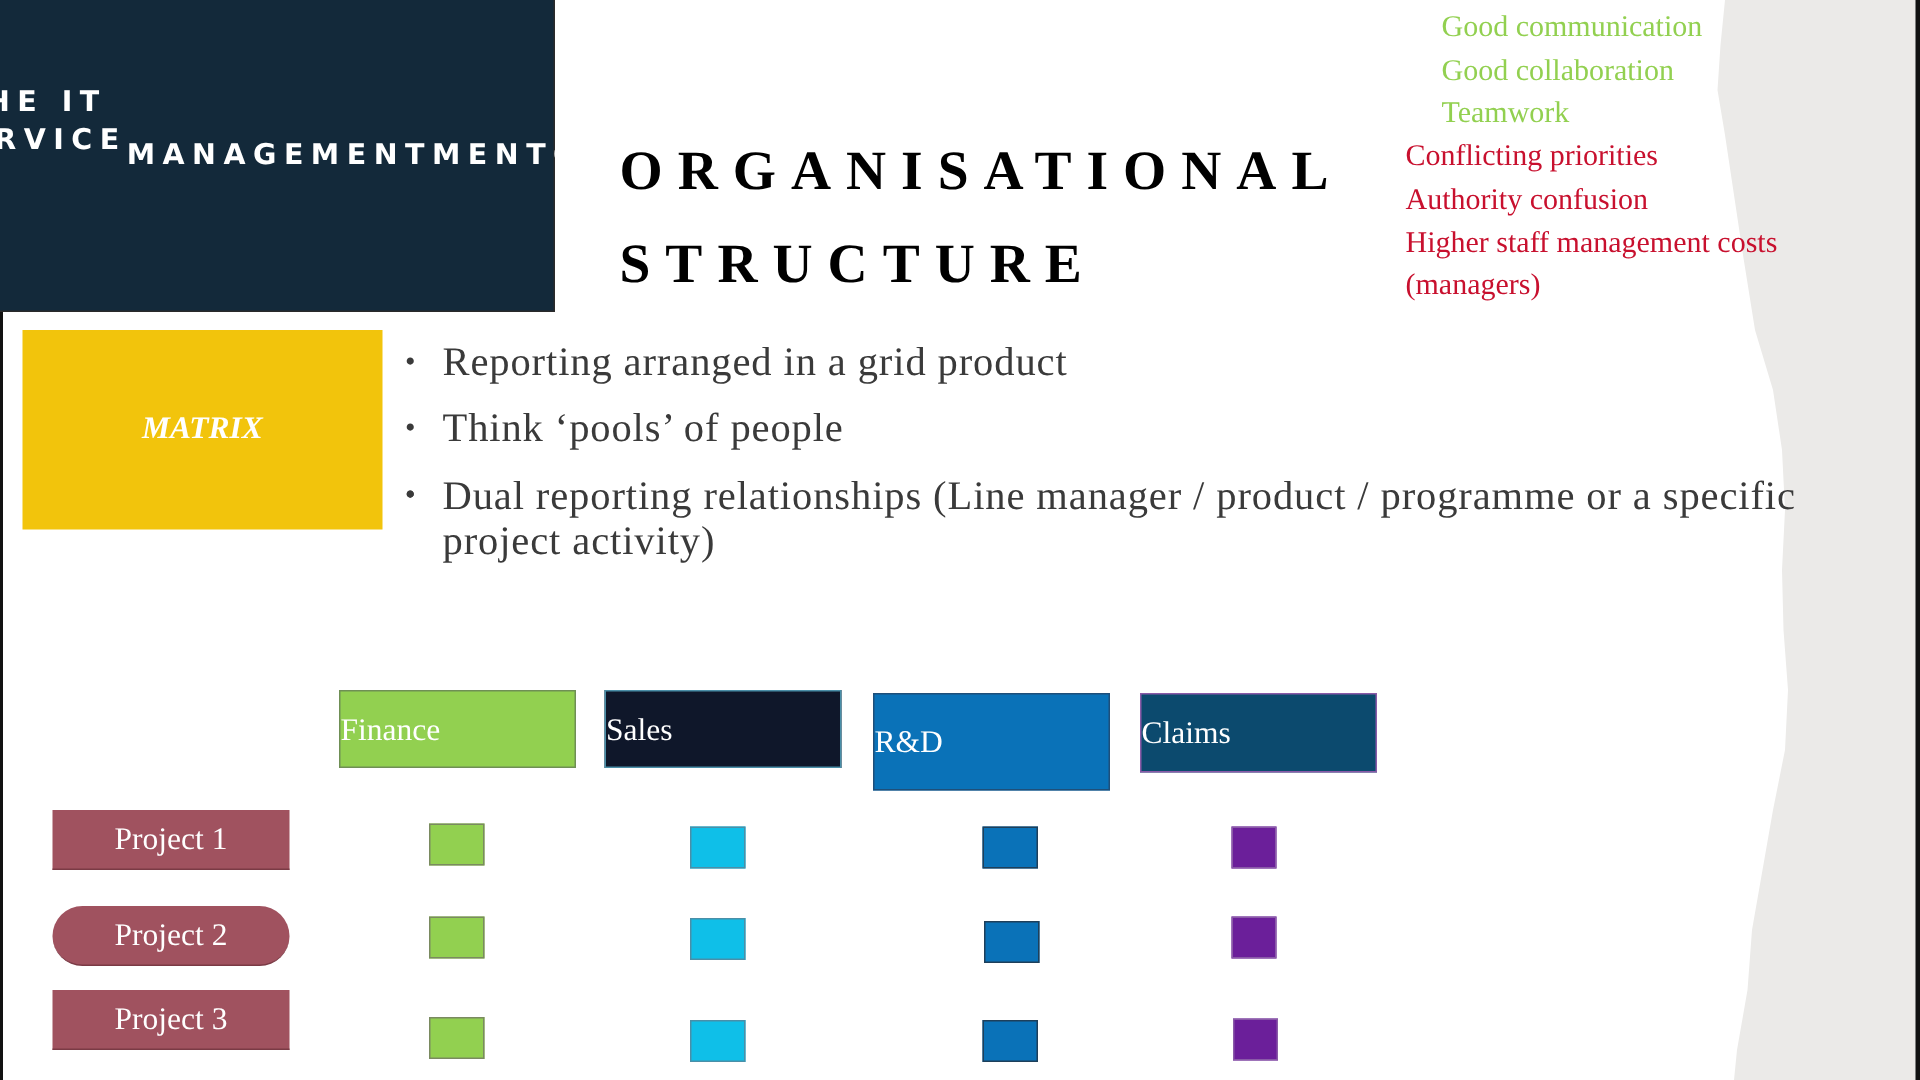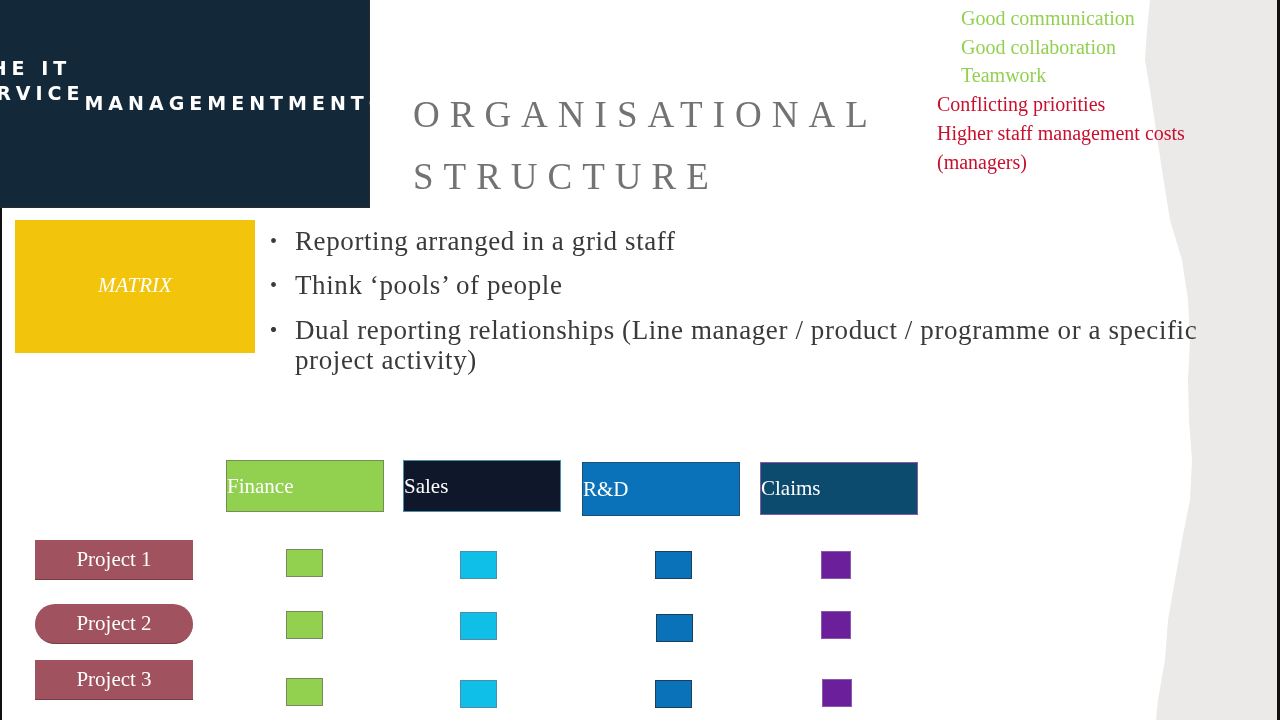--- a/index.html
+++ b/index.html
@@ -21,36 +21,36 @@
     .brand-line {
       font-family: "DejaVu Sans", sans-serif; font-weight: bold;
       color: #ffffff; font-size: 19px; letter-spacing: 5px; line-height: 25px;
       text-align: center; margin-top: -46px;
     }
     .brand-line + .brand-line { margin-top: 0; }
 
     .title {
       position: absolute; left: 413px; top: 84px;
       font-size: 37px; letter-spacing: 10px; line-height: 62px;
-      color: #737373; font-weight: normal;
+      color: #000000; font-weight: bold;
     }
 
     .pros-cons {
       position: absolute; left: 937px; top: 4px;
       font-size: 20px; line-height: 28.7px;
     }
     .pro { color: #92d050; margin-left: 24px; }
     .con { color: #c8102e; }
 
     .matrix-box {
       position: absolute; left: 15px; top: 220px; width: 240px; height: 133px;
       background: #f2c40c;
       display: flex; align-items: center; justify-content: center;
     }
-    .matrix-label { color: #ffffff; font-style: italic; font-weight: normal; font-size: 21px; margin-top: -2px; text-align: center; }
+    .matrix-label { color: #ffffff; font-style: italic; font-weight: bold; font-size: 21px; margin-top: -2px; text-align: center; }
 
     .bullets { position: absolute; left: 270px; top: 226px; width: 990px; list-style: none; margin: 0; padding: 0; }
     .bullets li {
       position: relative; padding-left: 25px; font-size: 27px; line-height: 30px;
       color: #3a3a3a; margin-bottom: 14.3px; letter-spacing: 0.6px;
     }
     .bullets li .dot { position: absolute; left: 0; top: 0; font-size: 20px; }
 
     .dept {
       position: absolute; height: 52px; width: 158px;
@@ -85,42 +85,43 @@
 <div class="title">
   <div>ORGANISATIONAL</div>
   <div>STRUCTURE</div>
 </div>
 
 <div class="pros-cons">
   <div class="pro">Good communication</div>
   <div class="pro">Good collaboration</div>
   <div class="pro">Teamwork</div>
   <div class="con">Conflicting priorities</div>
+  <div class="con">Authority confusion</div>
   <div class="con">Higher staff management costs</div>
   <div class="con">(managers)</div>
 </div>
 
 <div class="matrix-box">
   <span class="matrix-label">MATRIX</span>
 </div>
 
 <ul class="bullets">
-  <li><span class="dot">•</span><span>Reporting arranged in a grid staff</span></li>
+  <li><span class="dot">•</span><span>Reporting arranged in a grid product</span></li>
   <li><span class="dot">•</span><span>Think ‘pools’ of people</span></li>
   <li><span class="dot">•</span></li>
   <li><span class="dot">•</span><span>Dual reporting relationships (Line manager / product / programme or a specific project activity)</span></li>
 </ul>
 
 <div class="dept" style="left:226px; top:460px; background:#92d050; border:1px solid #6f8f55;">
     <span>Finance</span>
   </div>
 <div class="dept" style="left:403px; top:460px; background:#0f172a; border:1px solid #4a8fa8;">
     <span>Sales</span>
   </div>
-<div class="dept" style="left:582px; top:462px; height:54px; background:#0a72b8; border:1px solid #1e4f7a;">
+<div class="dept" style="left:582px; top:462px; height:65px; background:#0a72b8; border:1px solid #1e4f7a;">
     <span>R&amp;D</span>
   </div>
 <div class="dept" style="left:760px; top:462px; height:53px; background:#0c4a6e; border:1px solid #8a5aa8;">
     <span>Claims</span>
   </div>
 
 <div class="project" style="top:540px;">
     <span>Project 1</span>
   </div>
 <div class="project" style="top:604px;border-radius:23px;">

